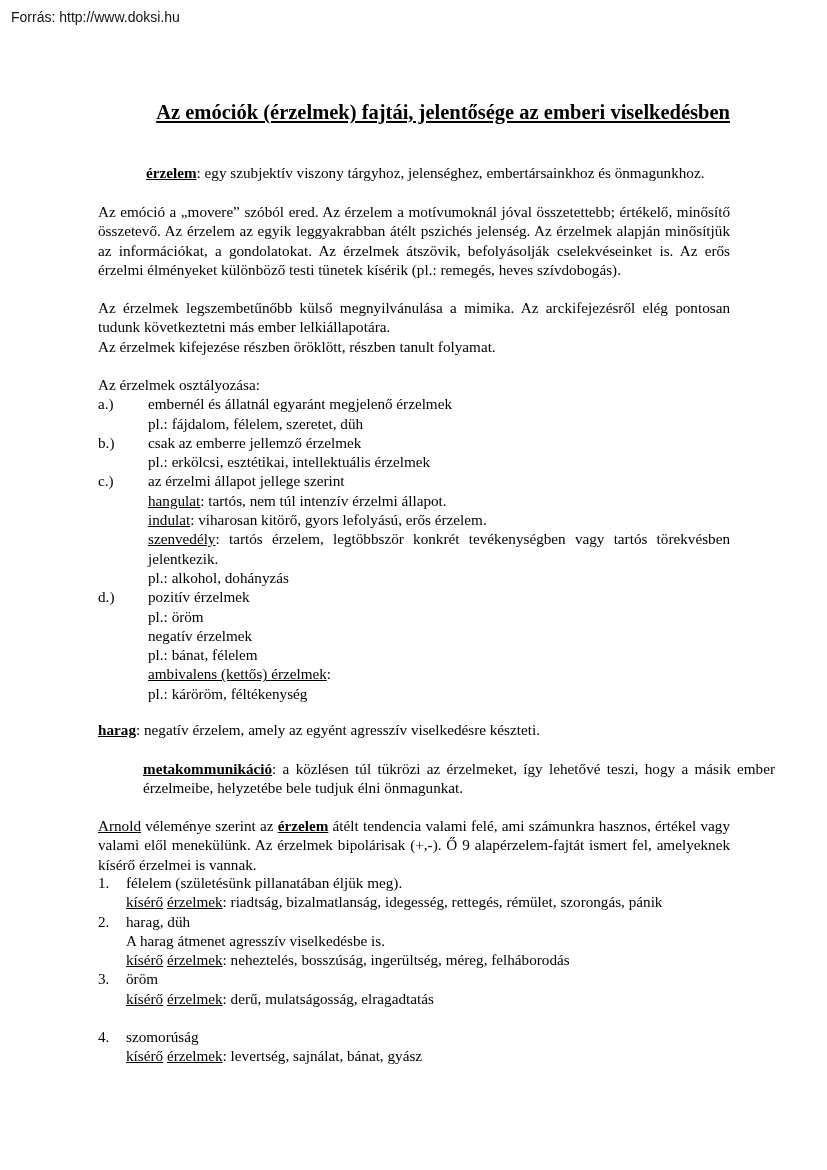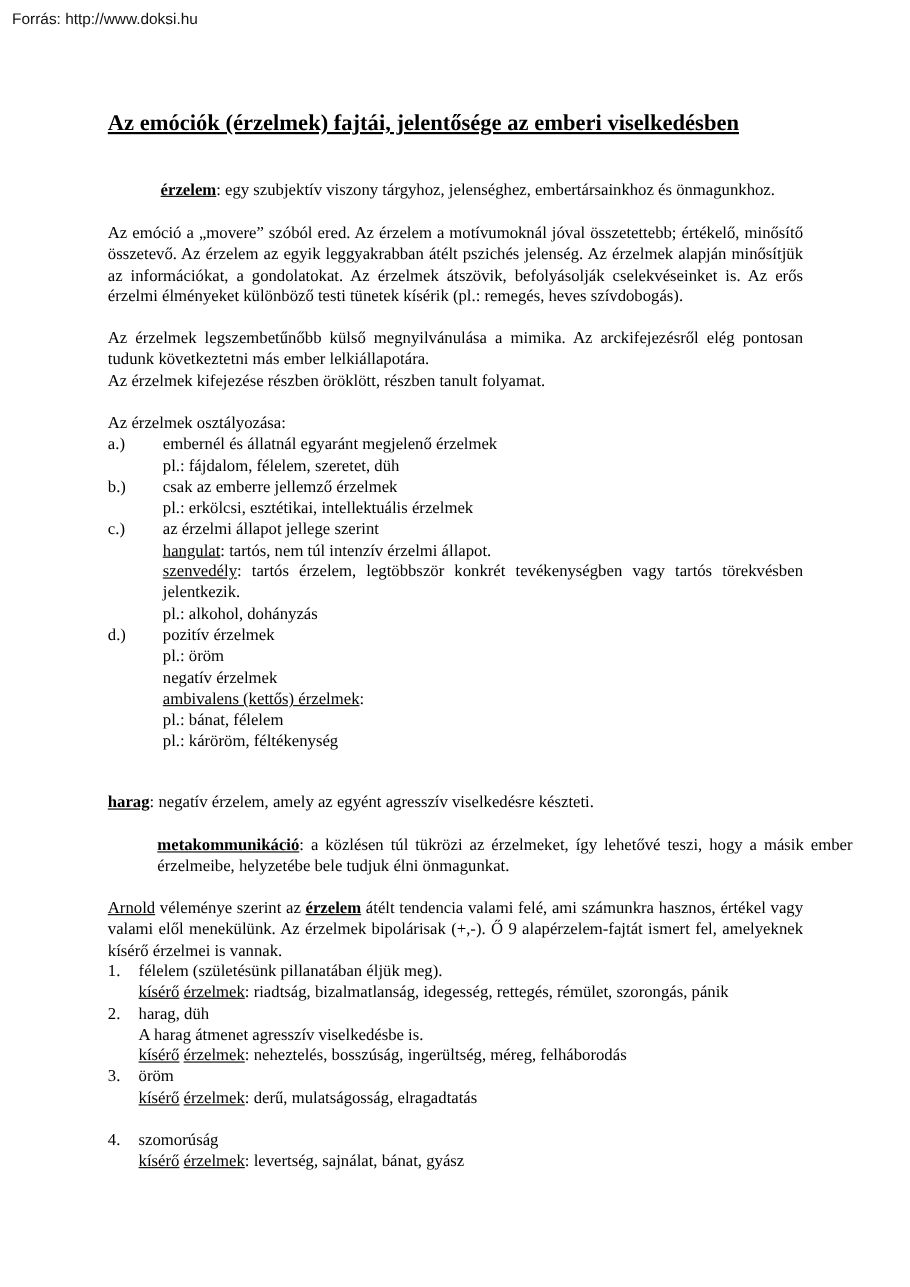--- a/index.html
+++ b/index.html
@@ -1,19 +1,19 @@
 <!DOCTYPE html>
 <html><head>
 <meta charset="utf-8">
 <style>
   html, body { margin: 0; padding: 0; background: #ffffff; }
   body { width: 827px; height: 1170px; position: relative; overflow: hidden; color: #000; }
   .source { position: absolute; left: 11px; top: 9px; font-family: "Liberation Sans", sans-serif; font-size: 14px; color: #111; }
   .page { position: absolute; left: 98px; top: 0; width: 632px; font-family: "Liberation Serif", serif; font-size: 15.2px; line-height: 19.3px; }
-  .title { position: absolute; top: 99px; left: 0; width: 632px; text-align: left; font-weight: bold; font-size: 20.5px; text-decoration: underline; line-height: 26px; }
+  .title { position: absolute; top: 99px; left: 0; width: 632px; text-align: right; font-weight: bold; font-size: 20.5px; text-decoration: underline; line-height: 26px; }
   .block { position: absolute; left: 0; width: 632px; }
   .justify { text-align: justify; }
   .term { font-weight: bold; text-decoration: underline; }
   .u { text-decoration: underline; }
   .dotted { text-decoration-style: dotted; text-decoration-color: #777; }
   .row { display: flex; }
   .lbl { width: 50px; flex: none; }
   .ind { padding-left: 50px; }
   .num { width: 28px; flex: none; }
   .ind2 { padding-left: 28px; }
@@ -45,30 +45,31 @@
     <div class="row">
       <span class="lbl">b.)</span>
       <span class="dotted">csak az emberre jellemző érzelmek</span>
     </div>
     <p class="ind">pl.: erkölcsi, esztétikai, intellektuális érzelmek</p>
     <div class="row">
       <span class="lbl">c.)</span>
       <span class="dotted">az érzelmi állapot jellege szerint</span>
     </div>
     <p class="ind"><span class="u">hangulat</span><span>: tartós, nem túl intenzív érzelmi állapot.</span></p>
+    <p class="ind"><span class="u">indulat</span><span>: viharosan kitörő, gyors lefolyású, erős érzelem.</span></p>
     <p class="ind justify"><span class="u">szenvedély</span><span>: tartós érzelem, legtöbbször konkrét tevékenységben vagy tartós törekvésben jelentkezik.</span></p>
     <p class="ind">pl.: alkohol, dohányzás</p>
     <div class="row">
       <span class="lbl">d.)</span>
       <span class="dotted">pozitív érzelmek</span>
     </div>
     <p class="ind">pl.: öröm</p>
     <p class="ind"><span class="dotted">negatív érzelmek</span></p>
+    <p class="ind">pl.: bánat, félelem</p>
     <p class="ind"><span class="u">ambivalens (kettős) érzelmek</span><span>:</span></p>
-    <p class="ind">pl.: bánat, félelem</p>
     <p class="ind">pl.: káröröm, féltékenység</p>
   </div>
 
   <div class="block" style="top:720px;">
     <span class="term">harag</span><span>: negatív érzelem, amely az egyént agresszív viselkedésre készteti.</span>
   </div>
 
   <div class="block justify" style="top:759px;margin-left:45px;">
     <span class="term">metakommunikáció</span><span>: a közlésen túl tükrözi az érzelmeket, így lehetővé teszi, hogy a másik ember érzelmeibe, helyzetébe bele tudjuk élni önmagunkat.</span>
   </div>

